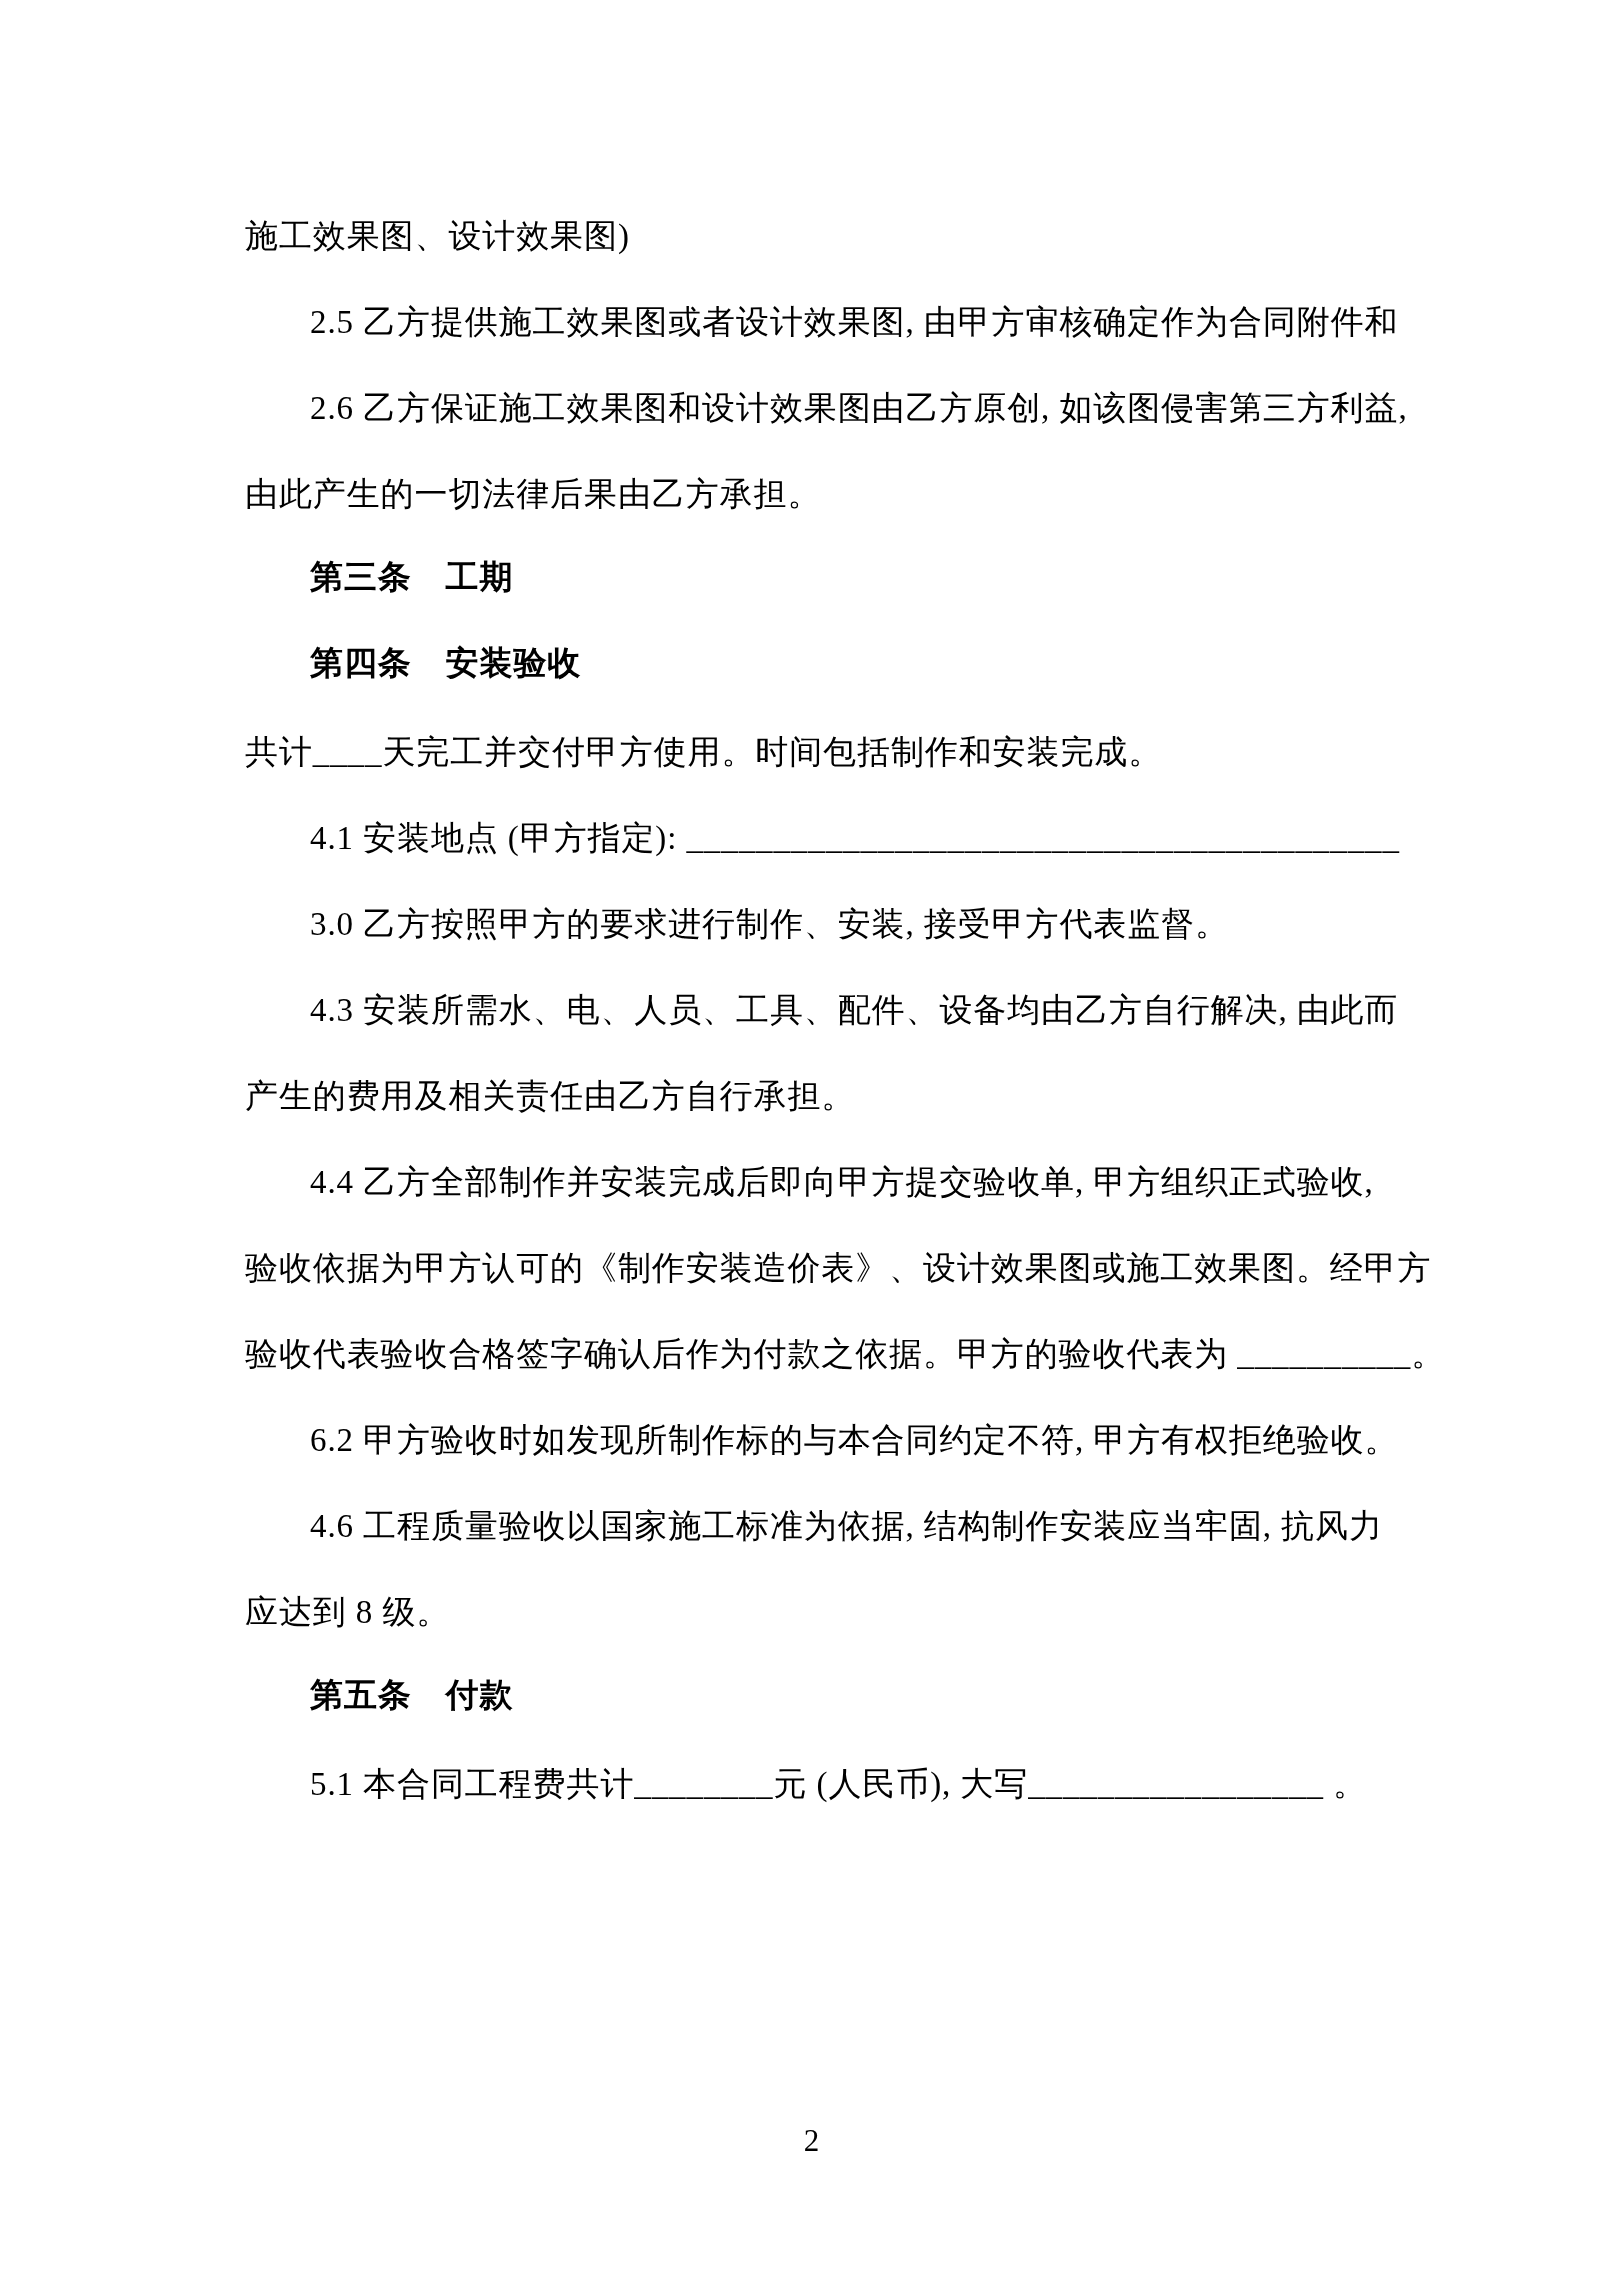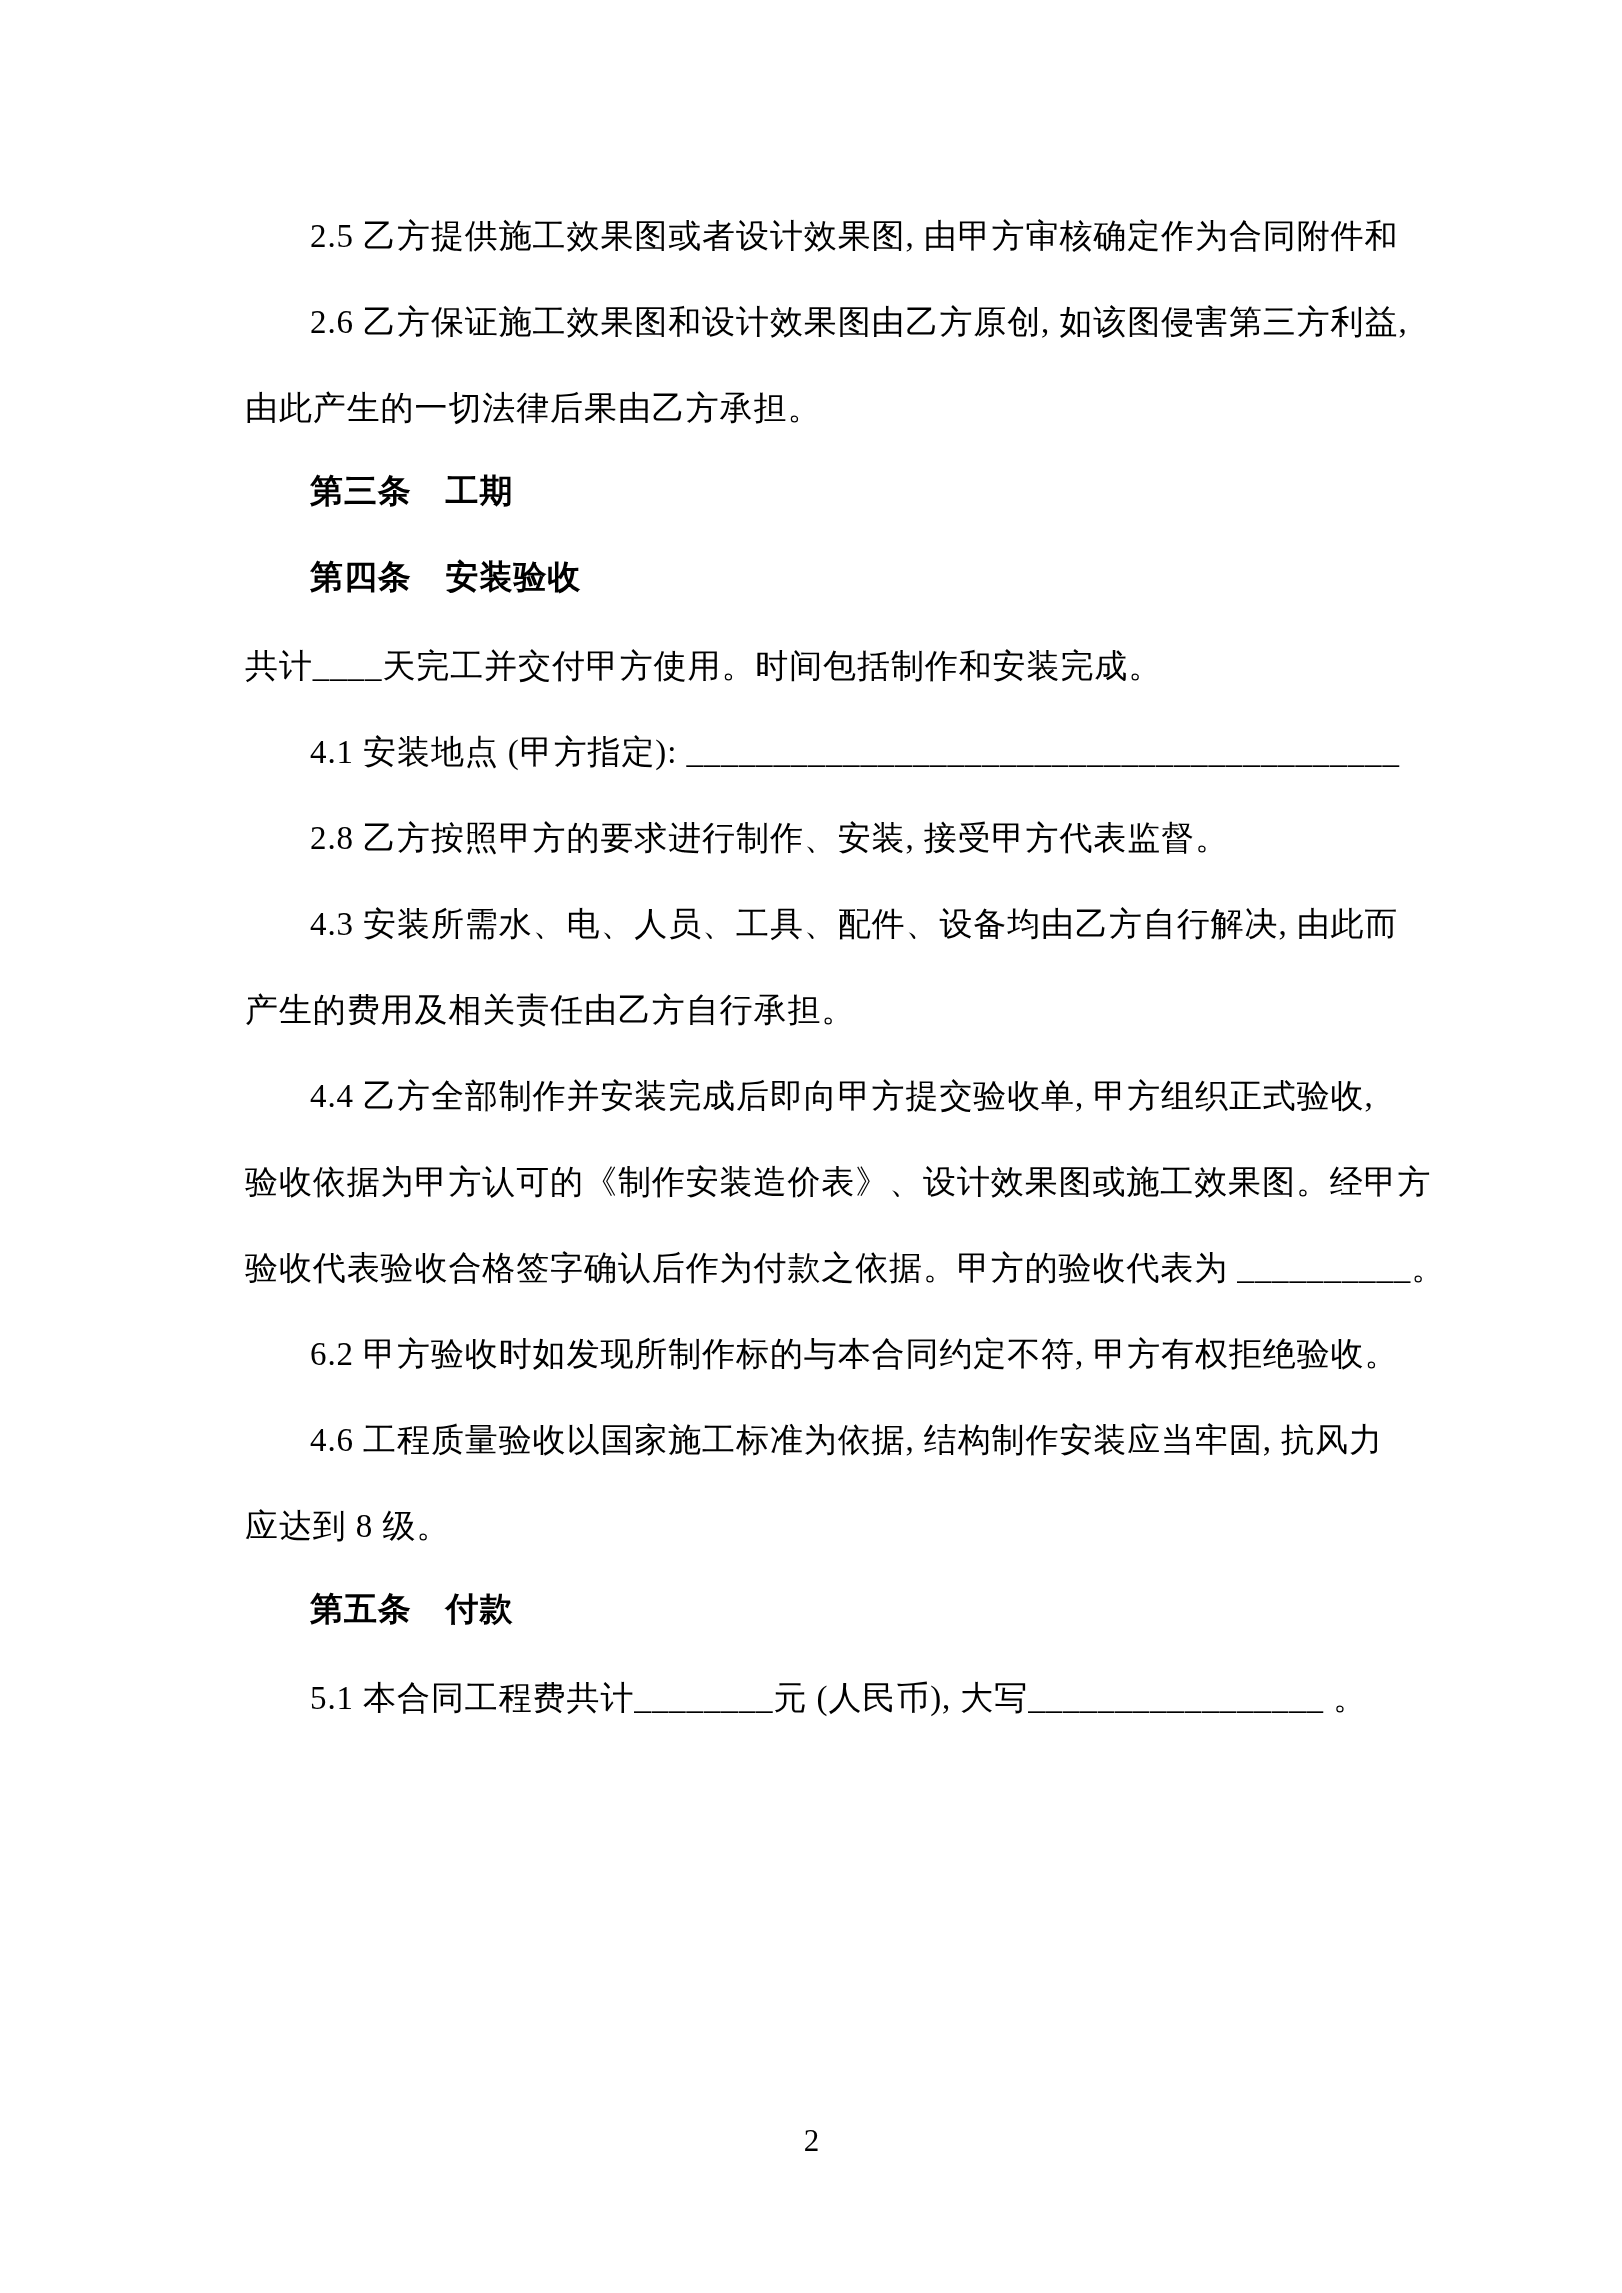--- a/index.html
+++ b/index.html
@@ -46,28 +46,29 @@
     line-height: 36px;
     font-family: "Liberation Serif", "DejaVu Serif", serif;
     color: #000000;
   }
 </style>
 </head>
 <body>
 
 <div class="page">
   <div class="doc-body">
+      <div class="text-line">施工效果图、设计效果图)</div>
       <div class="text-line indent">2.5 乙方提供施工效果图或者设计效果图, 由甲方审核确定作为合同附件和</div>
       <div class="text-line indent">2.6 乙方保证施工效果图和设计效果图由乙方原创, 如该图侵害第三方利益,</div>
       <div class="text-line">由此产生的一切法律后果由乙方承担。</div>
       <div class="text-line indent bold">第三条　工期</div>
       <div class="text-line indent bold">第四条　安装验收</div>
       <div class="text-line">共计____天完工并交付甲方使用。时间包括制作和安装完成。</div>
       <div class="text-line indent">4.1 安装地点 (甲方指定): _________________________________________</div>
-      <div class="text-line indent">2.8 乙方按照甲方的要求进行制作、安装, 接受甲方代表监督。</div>
+      <div class="text-line indent">3.0 乙方按照甲方的要求进行制作、安装, 接受甲方代表监督。</div>
       <div class="text-line indent">4.3 安装所需水、电、人员、工具、配件、设备均由乙方自行解决, 由此而</div>
       <div class="text-line">产生的费用及相关责任由乙方自行承担。</div>
       <div class="text-line indent">4.4 乙方全部制作并安装完成后即向甲方提交验收单, 甲方组织正式验收,</div>
       <div class="text-line">验收依据为甲方认可的《制作安装造价表》、设计效果图或施工效果图。经甲方</div>
       <div class="text-line">验收代表验收合格签字确认后作为付款之依据。甲方的验收代表为 __________。</div>
       <div class="text-line indent">6.2 甲方验收时如发现所制作标的与本合同约定不符, 甲方有权拒绝验收。</div>
       <div class="text-line indent">4.6 工程质量验收以国家施工标准为依据, 结构制作安装应当牢固, 抗风力</div>
       <div class="text-line">应达到 8 级。</div>
       <div class="text-line indent bold">第五条　付款</div>
       <div class="text-line indent">5.1 本合同工程费共计________元 (人民币), 大写_________________ 。</div>

